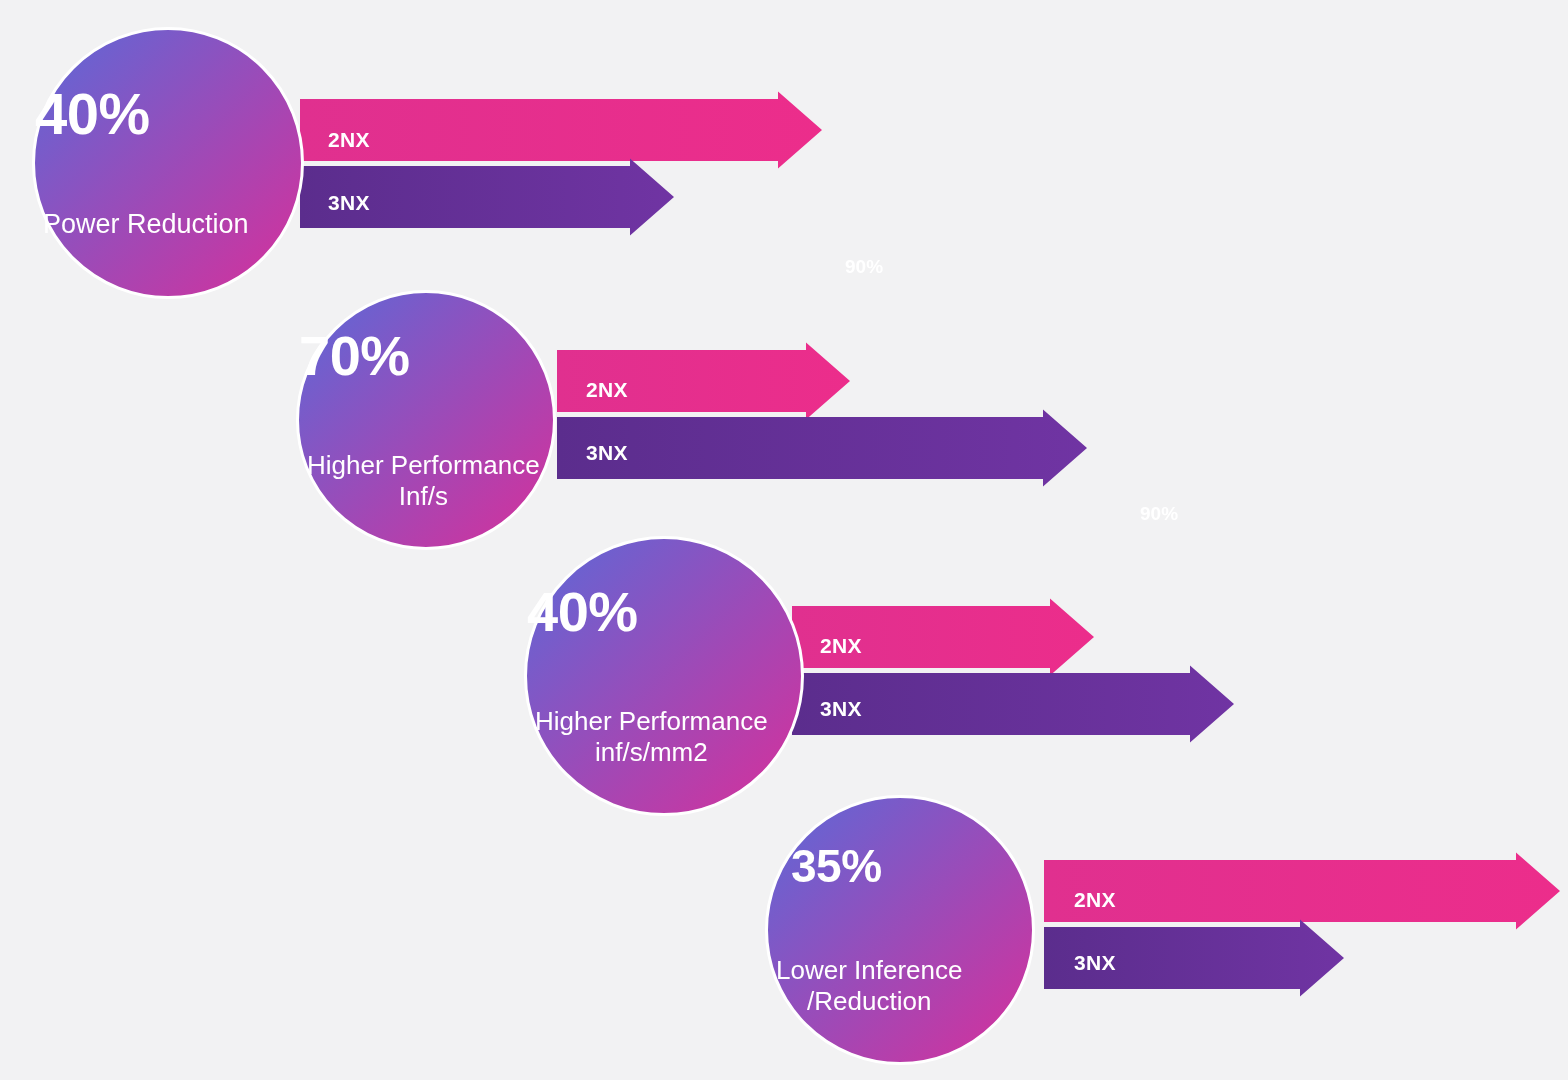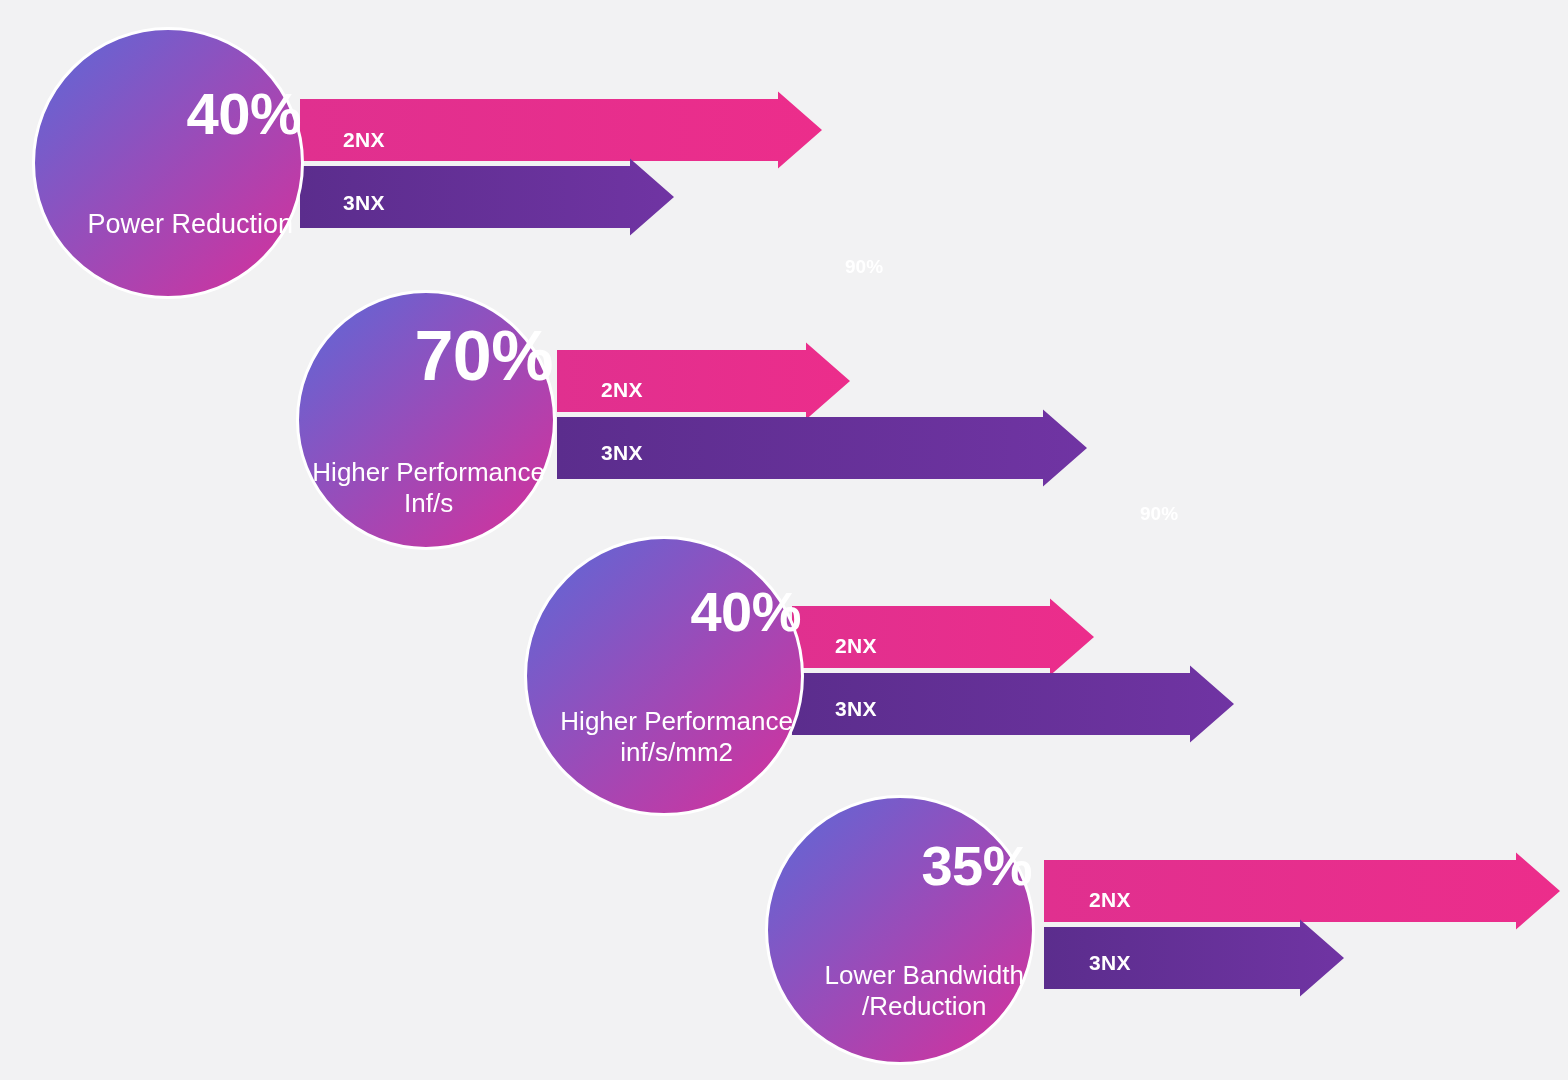--- a/index.html
+++ b/index.html
@@ -24,21 +24,21 @@
     top: 0;
     width: 1568px;
     height: 1080px;
   }
   .circle-block {
     position: absolute;
     border-radius: 50%;
     box-sizing: border-box;
     display: flex;
     flex-direction: column;
-    align-items: flex-end;
+    align-items: flex-start;
     justify-content: center;
     text-align: center;
     color: #ffffff;
     border: 3px solid #ffffff;
     z-index: 5;
     gap: 48px;
   }
   .circle-pct {
     font-weight: bold;
     line-height: 1.0;
@@ -51,21 +51,20 @@
     padding: 0 8px;
   }
   .bar-label {
     position: absolute;
     color: #ffffff;
     font-weight: bold;
     font-size: 21px;
     letter-spacing: 0.3px;
     z-index: 6;
     white-space: nowrap;
-    margin-left: 15px;
   }
   .ghost-label {
     position: absolute;
     color: #ffffff;
     font-weight: bold;
     font-size: 19px;
     z-index: 4;
     white-space: nowrap;
   }
 </style>
@@ -103,43 +102,43 @@
 
   <div class="circle-block" id="circle-0" style="left: 32px; top: 27px; width: 272px; height: 272px; background: linear-gradient(135deg, rgb(91, 105, 216) 0%, rgb(216, 47, 154) 100%);">
     <div class="circle-pct" style="font-size: 58px;">40%</div>
     <div class="circle-label" style="font-size: 27px;">Power Reduction</div>
   </div>
   <div class="bar-label" id="blbl-0-0" style="left: 328px; top: 128px;">2NX</div>
   <div class="bar-label" id="blbl-0-1" style="left: 328px; top: 191px;">3NX</div>
   <div class="ghost-label" id="ghost-0" style="left: 845px; top: 256px;">90%</div>
 
   <div class="circle-block" id="circle-1" style="left: 296px; top: 290px; width: 260px; height: 260px; background: linear-gradient(135deg, rgb(91, 105, 216) 0%, rgb(216, 47, 154) 100%);">
-    <div class="circle-pct" style="font-size: 70px;">70%</div>
+    <div class="circle-pct" style="font-size: 56px;">70%</div>
     <div class="circle-label" style="font-size: 26px;">
       <span>Higher Performance</span><br>
       <span>Inf/s</span>
     </div>
   </div>
   <div class="bar-label" id="blbl-1-0" style="left: 586px; top: 378px;">2NX</div>
   <div class="bar-label" id="blbl-1-1" style="left: 586px; top: 441px;">3NX</div>
   <div class="ghost-label" id="ghost-1" style="left: 1140px; top: 503px;">90%</div>
 
   <div class="circle-block" id="circle-2" style="left: 524px; top: 536px; width: 280px; height: 280px; background: linear-gradient(135deg, rgb(91, 105, 216) 0%, rgb(216, 47, 154) 100%);">
     <div class="circle-pct" style="font-size: 56px;">40%</div>
     <div class="circle-label" style="font-size: 26px;">
       <span>Higher Performance</span><br>
       <span>inf/s/mm2</span>
     </div>
   </div>
   <div class="bar-label" id="blbl-2-0" style="left: 820px; top: 634px;">2NX</div>
   <div class="bar-label" id="blbl-2-1" style="left: 820px; top: 697px;">3NX</div>
 
   <div class="circle-block" id="circle-3" style="left: 765px; top: 795px; width: 270px; height: 270px; background: linear-gradient(135deg, rgb(91, 105, 216) 0%, rgb(216, 47, 154) 100%);">
-    <div class="circle-pct" style="font-size: 56px;">35%</div>
+    <div class="circle-pct" style="font-size: 46px; margin-left: 23px;">35%</div>
     <div class="circle-label" style="font-size: 26px;">
-      <span>Lower Bandwidth</span><br>
+      <span>Lower Inference</span><br>
       <span>/Reduction</span>
     </div>
   </div>
   <div class="bar-label" id="blbl-3-0" style="left: 1074px; top: 888px;">2NX</div>
   <div class="bar-label" id="blbl-3-1" style="left: 1074px; top: 951px;">3NX</div>
 
 </div>
 
 </body></html>

